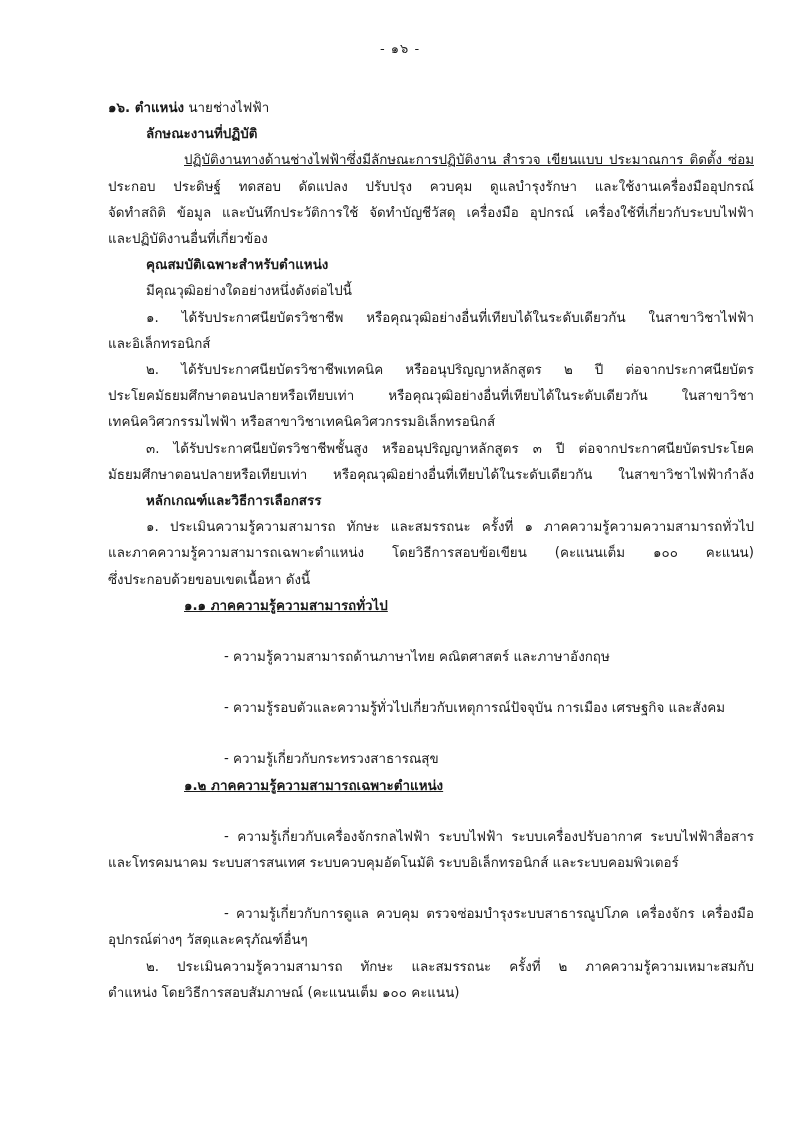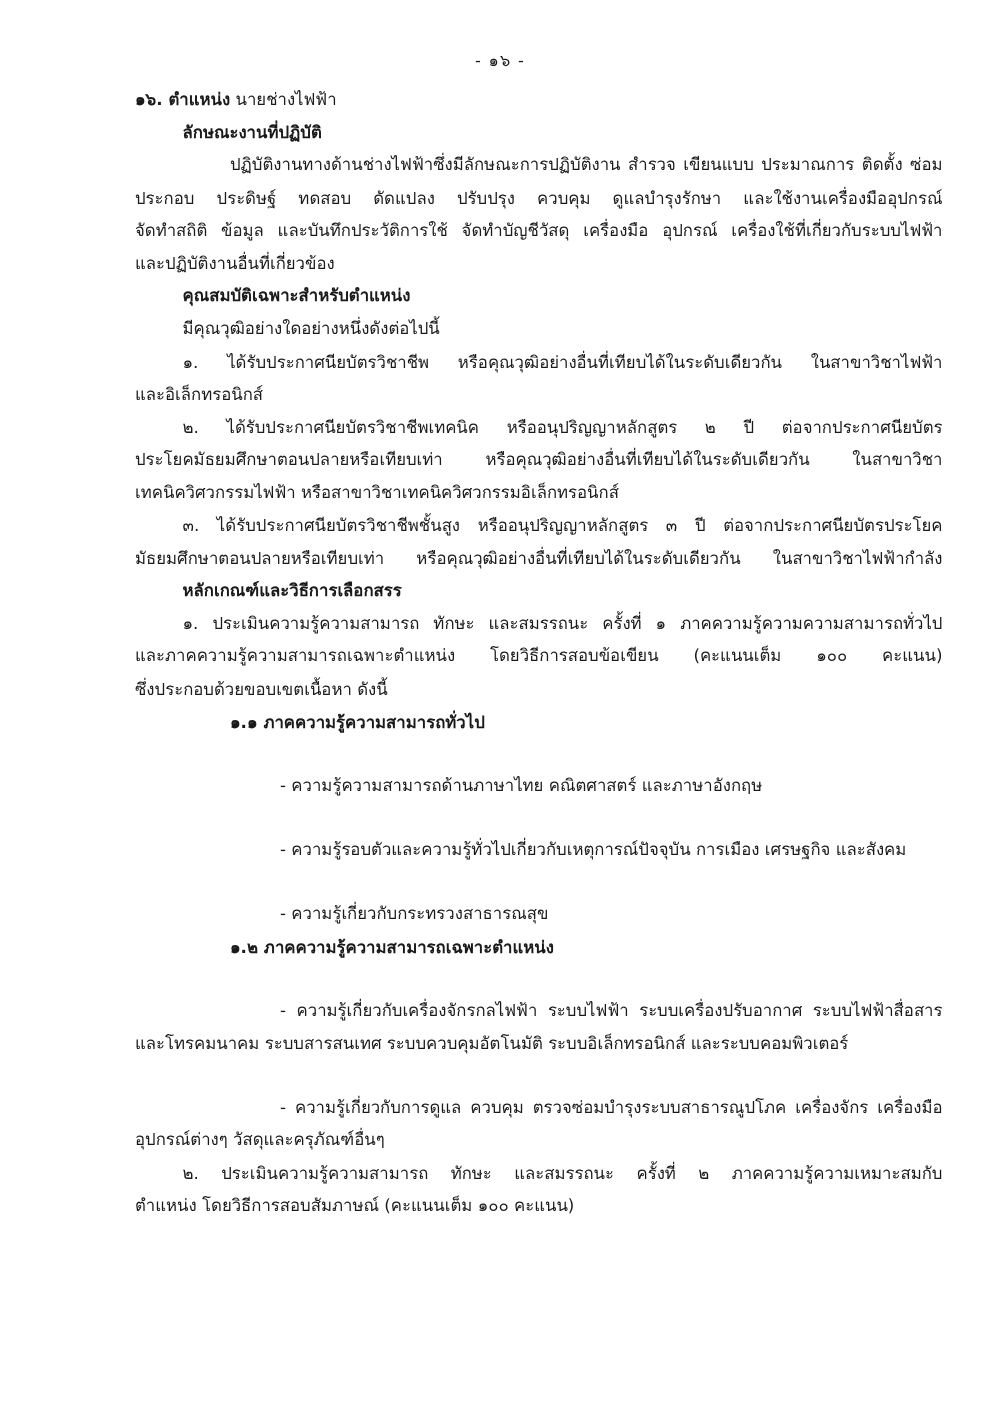--- a/index.html
+++ b/index.html
@@ -7,27 +7,27 @@
       width: 800px; height: 1134px; background: #ffffff;
       font-family: "DejaVu Sans", sans-serif; color: #1a1a1a;
       position: relative; overflow: hidden;
     }
     .page { position: absolute; left: 0; top: 0; width: 720px; height: 1134px; }
     .page-number {
       position: absolute; top: 38px; left: 0; width: 800px; text-align: center;
       font-size: 13px; letter-spacing: 1px;
     }
     .content {
-      position: absolute; left: 108px; top: 68px; width: 646px;
+      position: absolute; left: 108px; top: 95px; width: 646px;
       font-size: 13.4px; line-height: 26.2px;
     }
     .line { white-space: nowrap; overflow: visible; }
     .justify { text-align: justify; text-align-last: justify; white-space: normal; }
     .i1 { padding-left: 38px; }
-    .i2 { padding-left: 76px; }
+    .i2 { padding-left: 76px; text-decoration: underline; }
     .i3 { padding-left: 116px; margin-top: 25px; }
     .b { font-weight: bold; }
   </style>
 </head>
 <body>
 
 <div class="page">
   <div class="page-number">- ๑๖ -</div>
 
   <div class="content">

